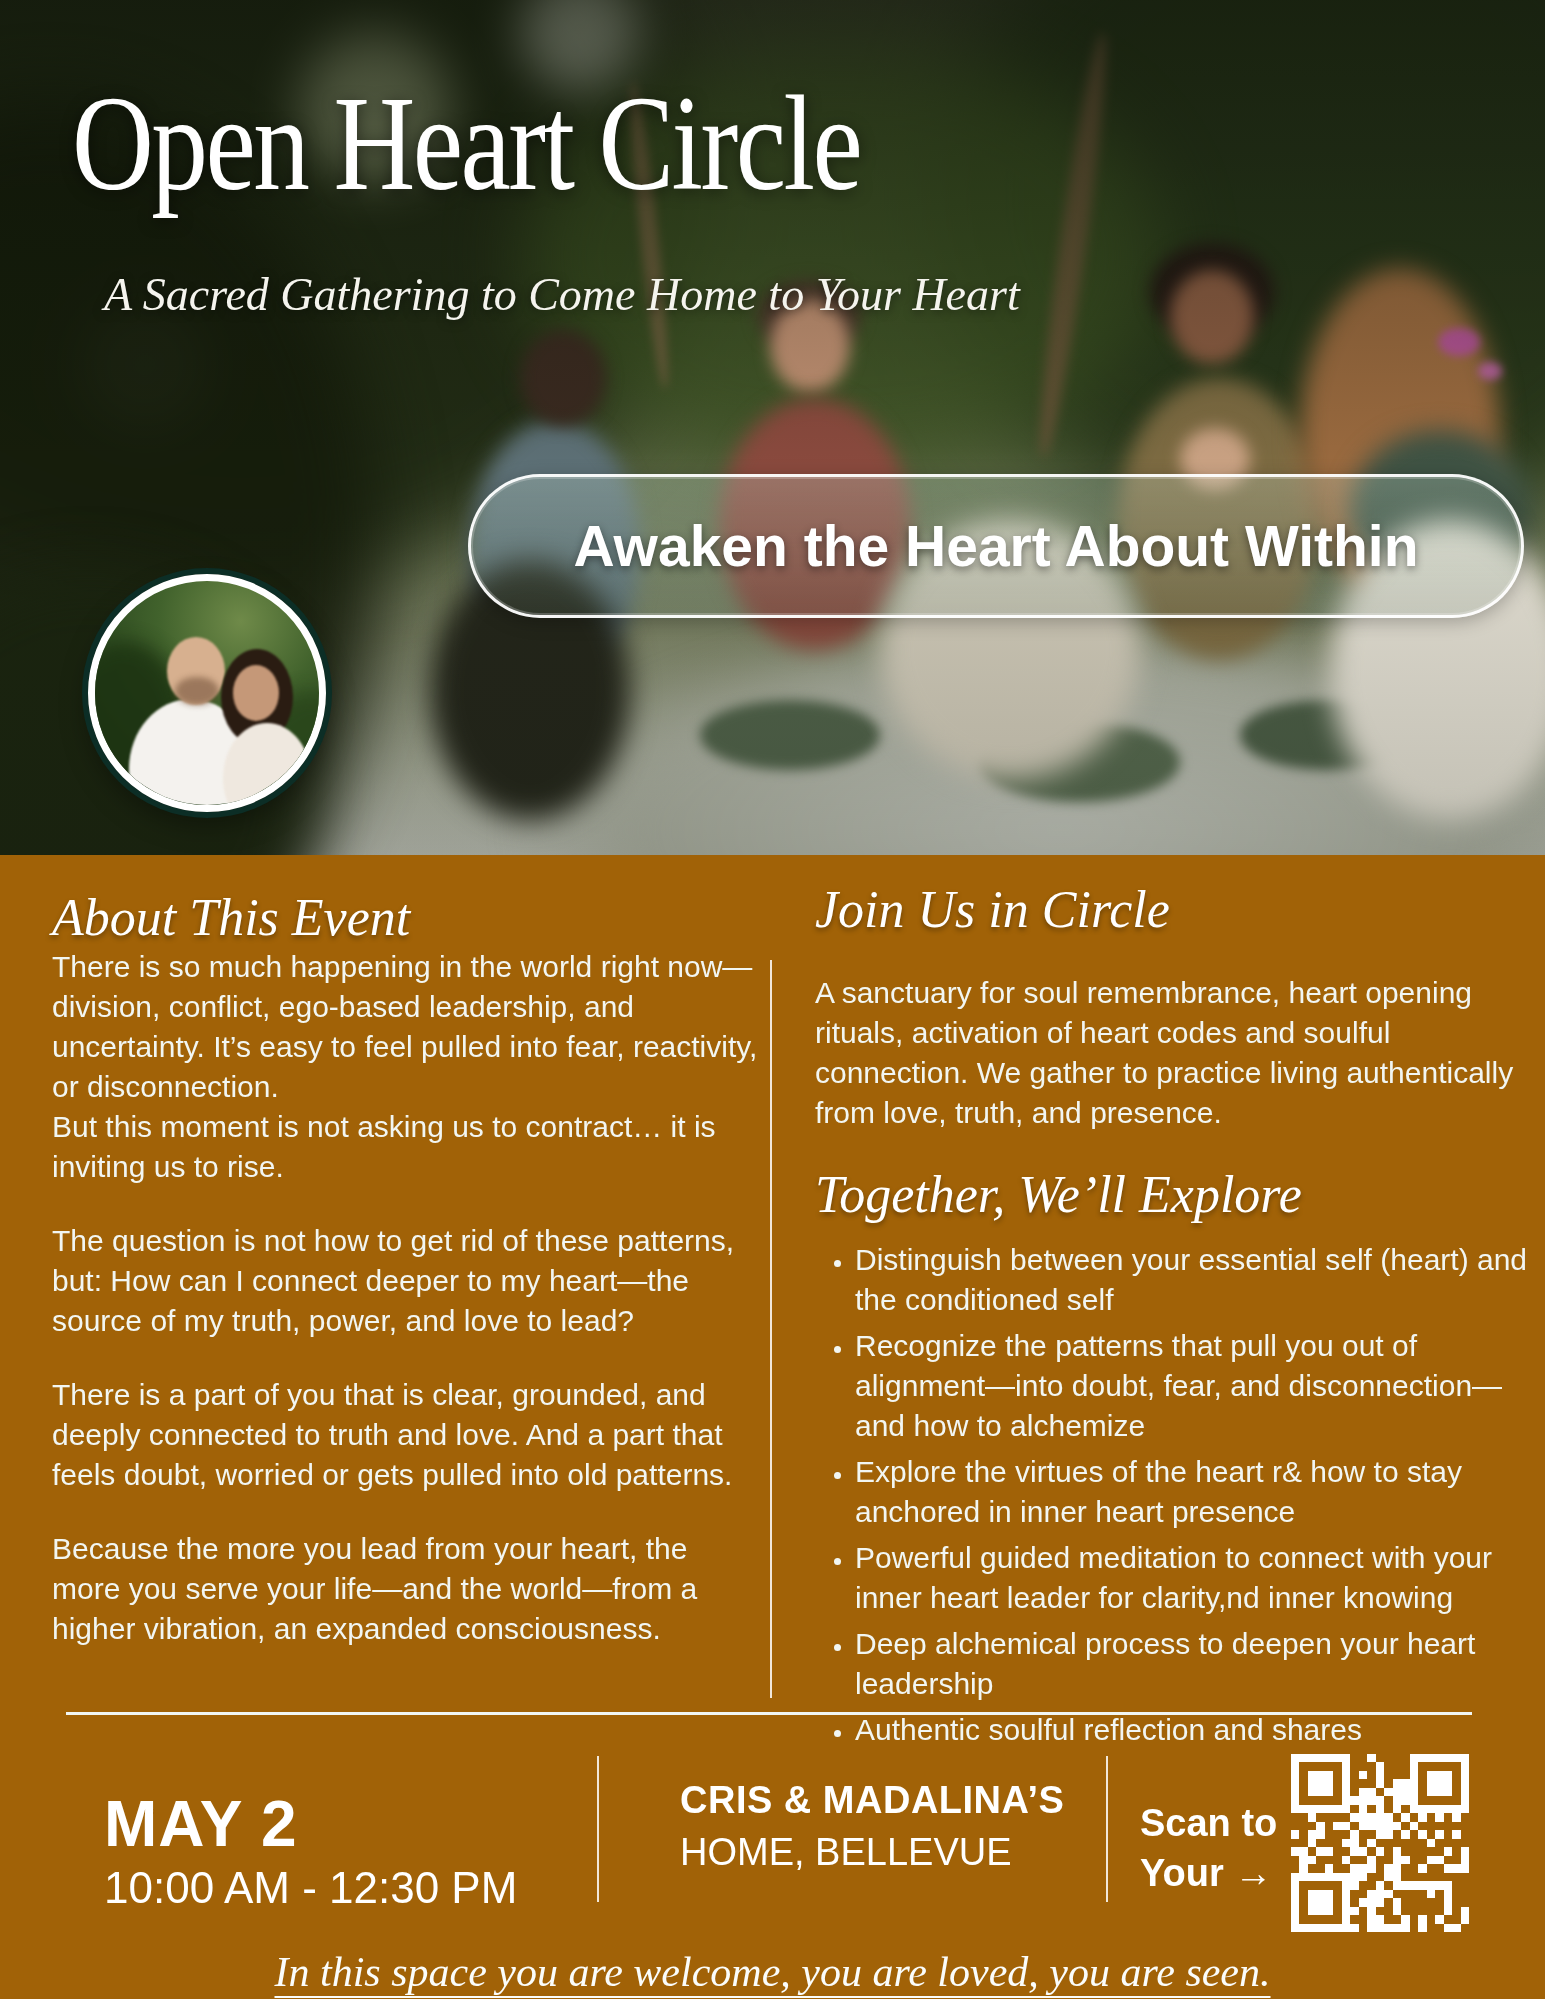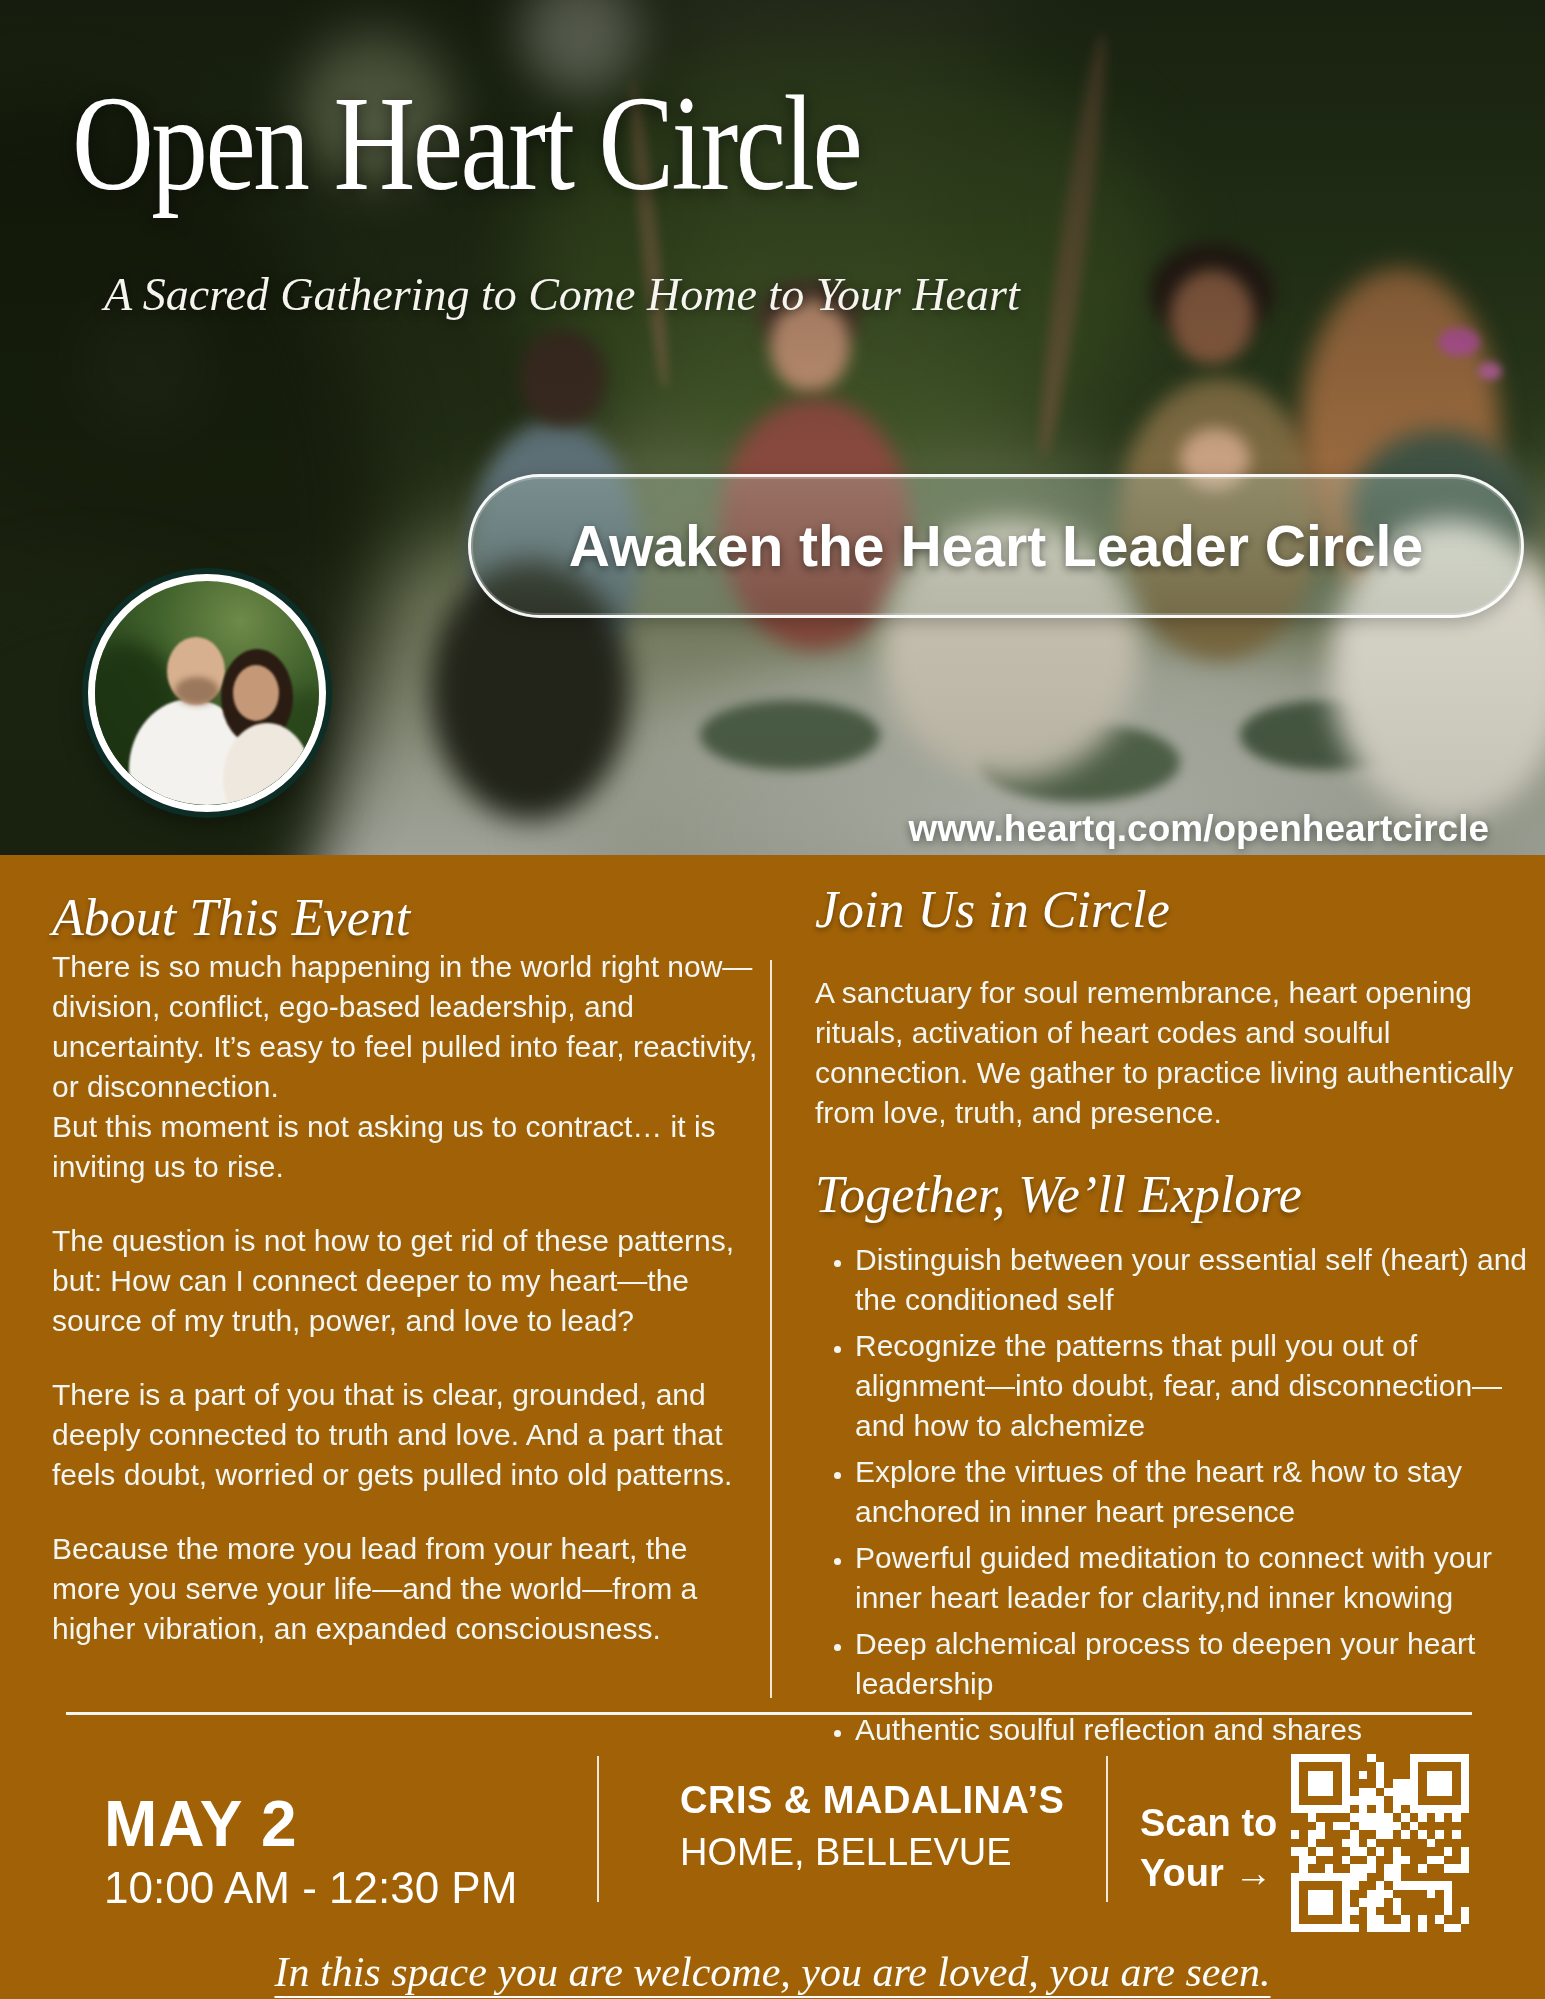--- a/index.html
+++ b/index.html
@@ -144,35 +144,34 @@
     <div class="shp s-branch"></div>
     <div class="shp s-bush-bl"></div>
     <div class="shp flower1"></div>
     <div class="shp flower2"></div>
     <div class="hero-overlay"></div>
 
     <h1 class="title">Open Heart Circle</h1>
     <div class="subtitle">A Sacred Gathering to Come Home to Your Heart</div>
 
     <div class="banner">
-      <span>Awaken the Heart Leader Circle</span>
+      <span>Awaken the Heart About Within</span>
     </div>
 
     <div class="avatar">
       <div class="shp a-leaf1"></div>
       <div class="shp a-leaf2"></div>
       <div class="shp a-shirt"></div>
       <div class="shp a-head-m"></div>
       <div class="shp a-beard"></div>
       <div class="shp a-hair-w"></div>
       <div class="shp a-dress"></div>
       <div class="shp a-head-w"></div>
     </div>
 
-    <div class="website">www.heartq.com/openheartcircle</div>
   </div>
 
   <div class="col-left">
     <h2 class="heading">About This Event</h2>
     <div class="body-copy">
         <p>There is so much happening in the world right now—division, conflict, ego-based leadership, and uncertainty. It’s easy to feel pulled into fear, reactivity, or disconnection.
 But this moment is not asking us to contract… it is inviting us to rise.</p>
         <p>The question is not how to get rid of these patterns, but: How can I connect deeper to my heart—the source of my truth, power, and love to lead?</p>
         <p>There is a part of you that is clear, grounded, and deeply connected to truth and love. And a part that feels doubt, worried or gets pulled into old patterns.</p>
         <p>Because the more you lead from your heart, the more you serve your life—and the world—from a higher vibration, an expanded consciousness.</p>

